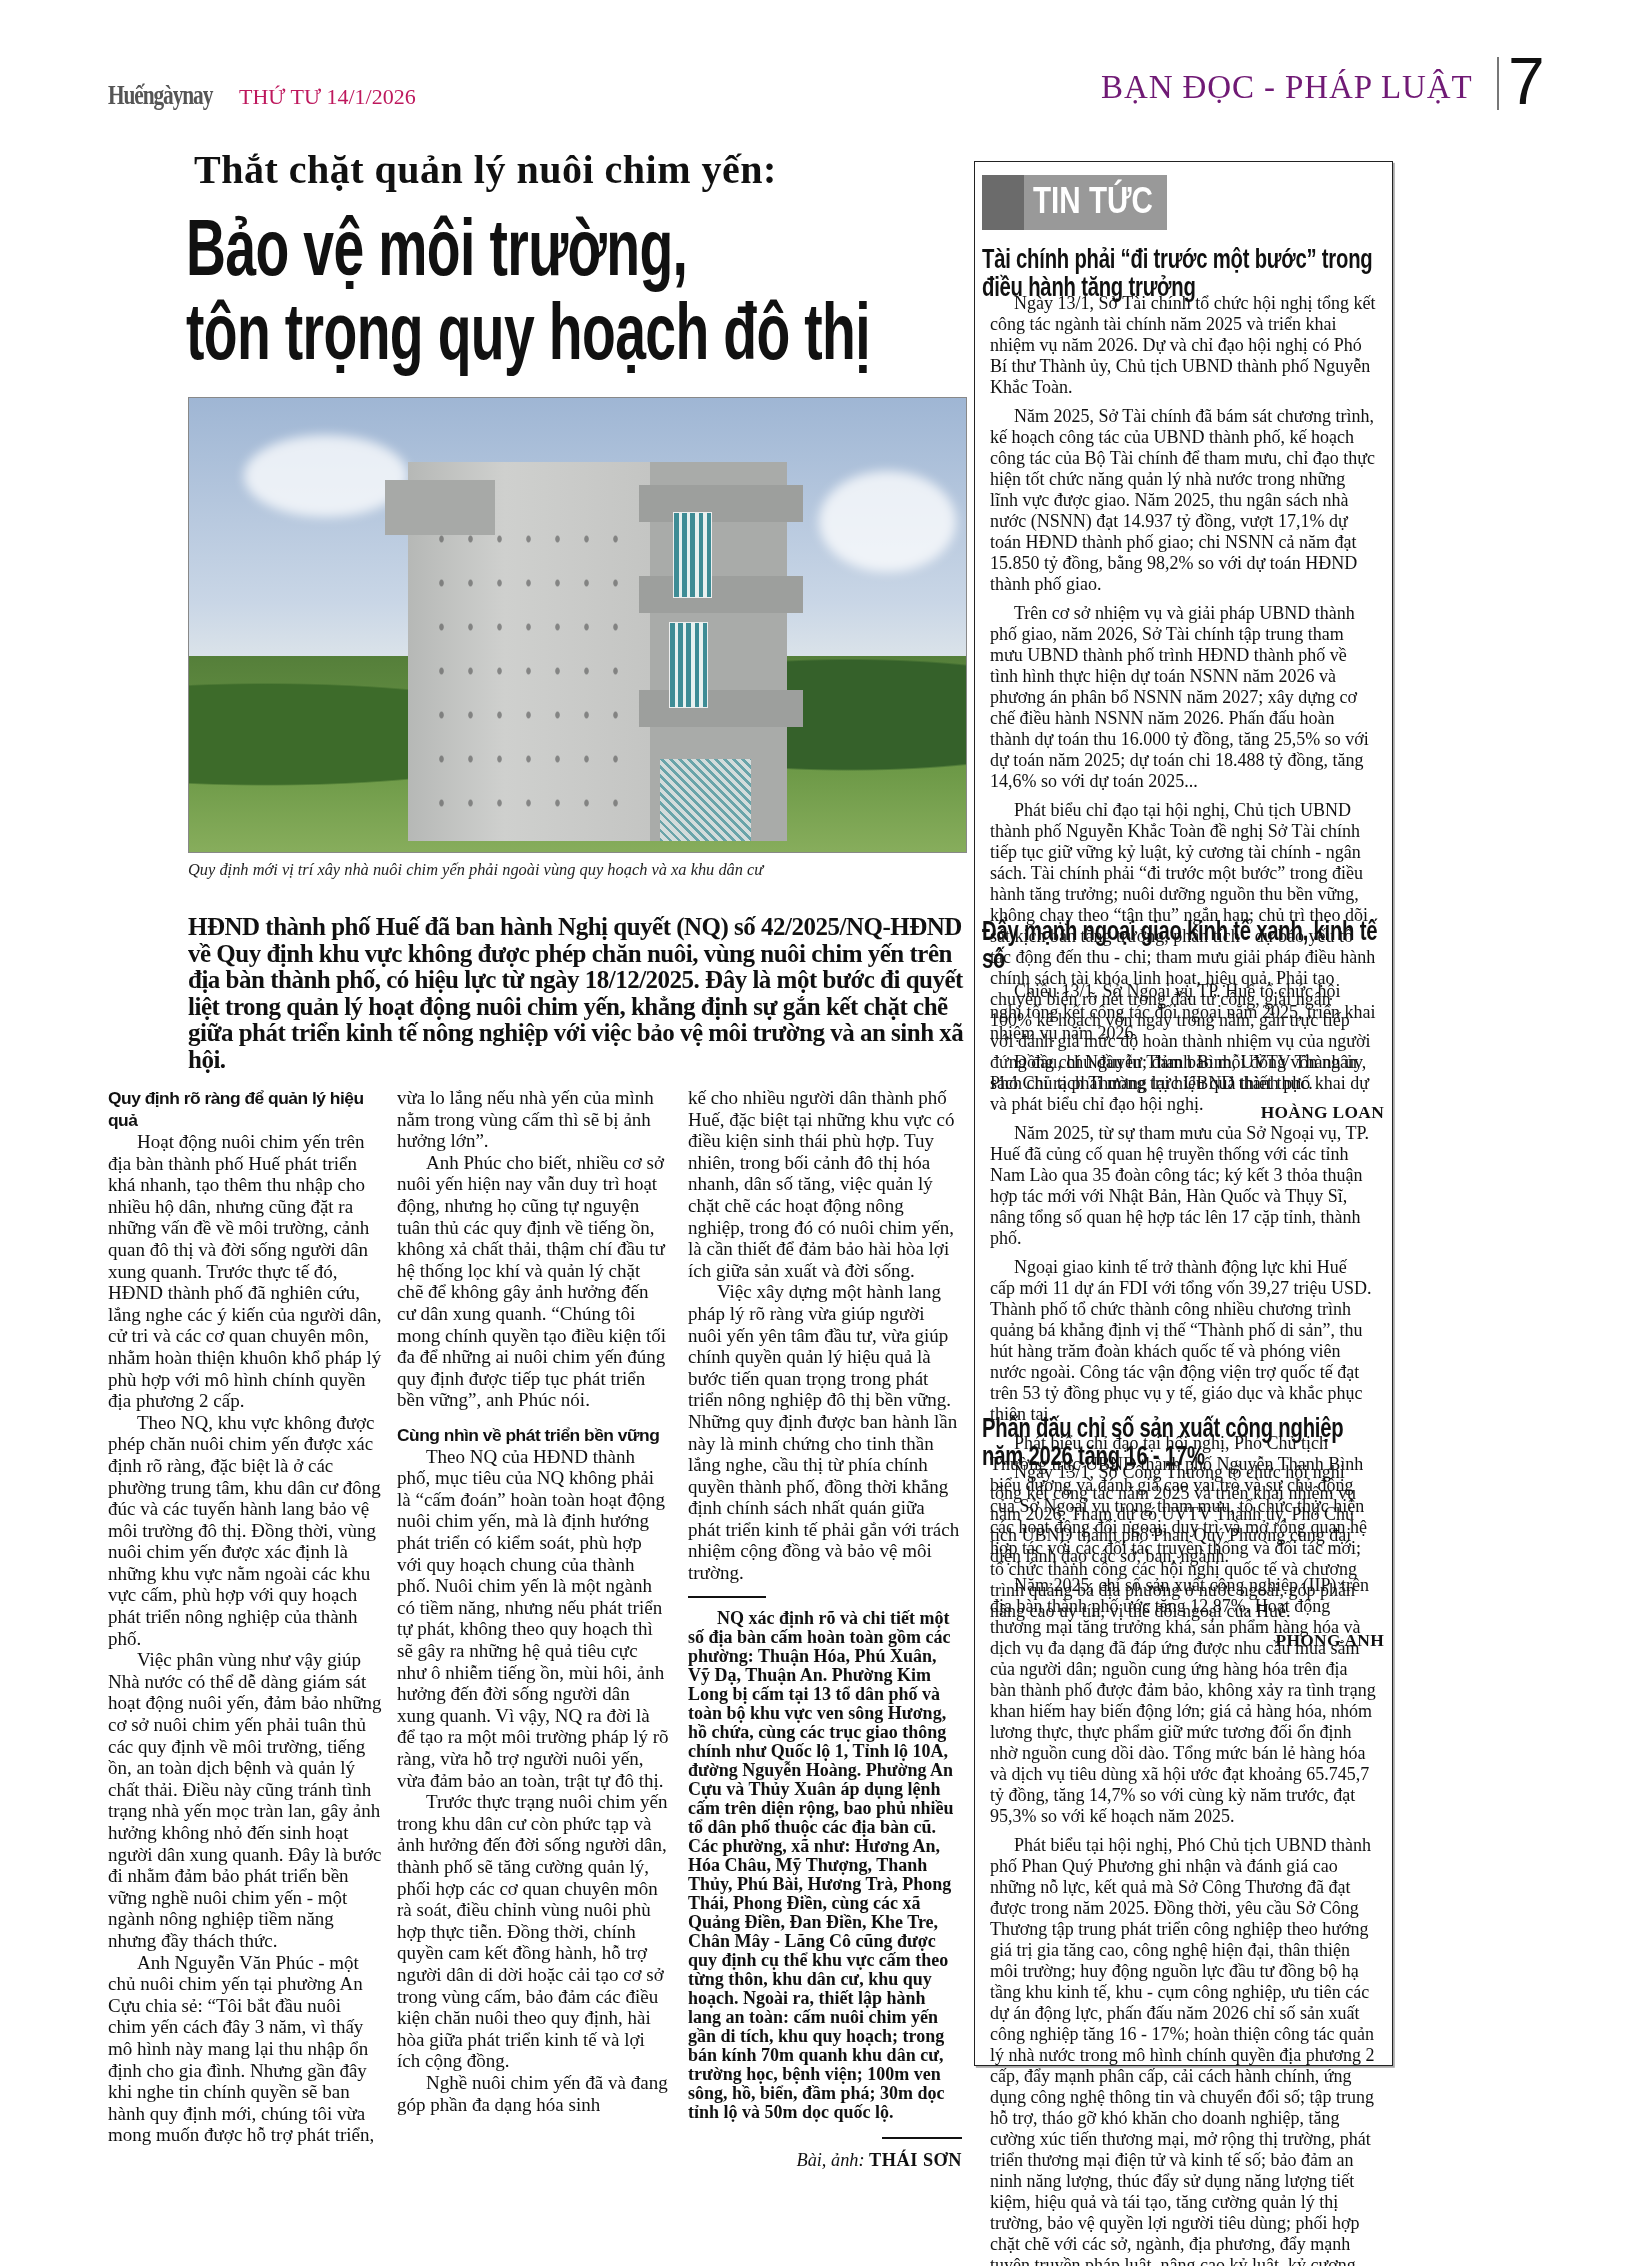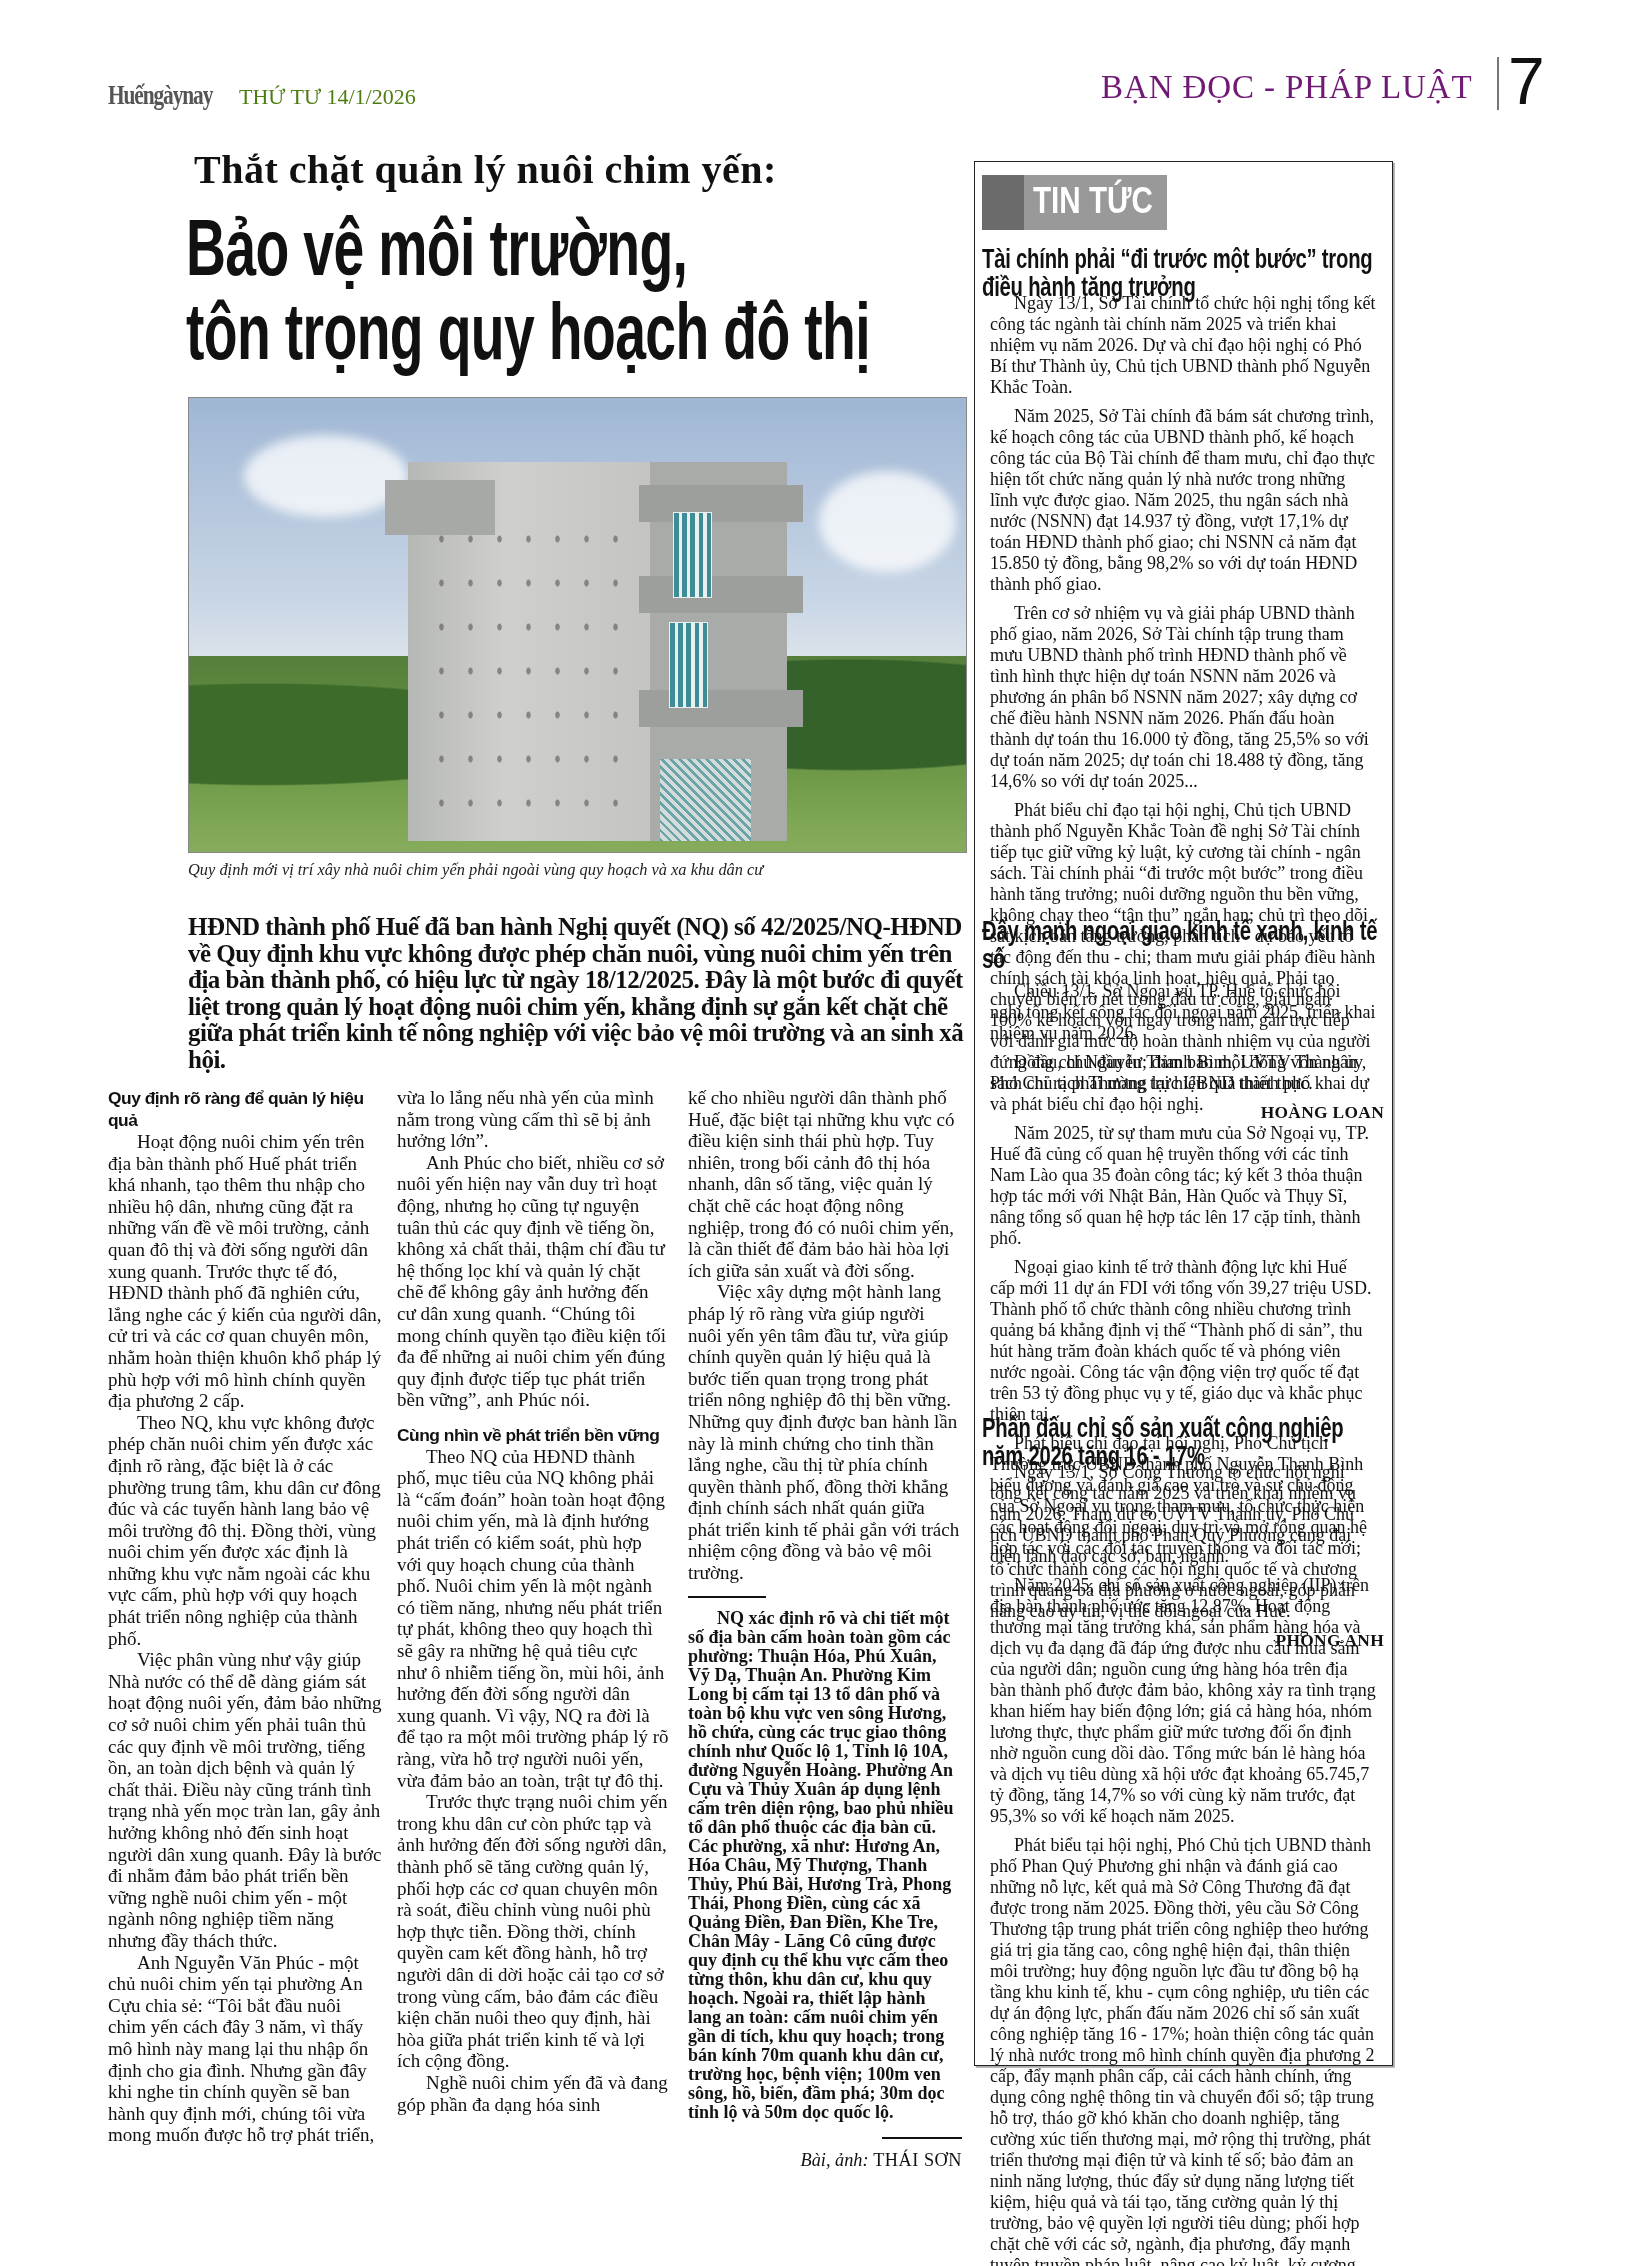--- a/index.html
+++ b/index.html
@@ -1,21 +1,21 @@
 <!DOCTYPE html>
 <html style="font-size:14.6px"><head>
 <meta charset="utf-8">
 <style>
   html, body { margin:0; padding:0; background:#ffffff; }
   body { width:1647px; height:2267px; position:relative; overflow:hidden; color:#111; font-family:"Liberation Serif", serif; }
   .abs { position:absolute; }
 
   
   .logo { left:108px; top:80px; font-family:"Liberation Serif", serif; font-size:27.4px; font-weight:bold; color:#555; letter-spacing:-1.4px; transform:scaleX(0.78); transform-origin:left top; }
-  .date { left:239px; top:84px; font-size:22px; color:#4d7c0f; }
+  .date { left:239px; top:84px; font-size:22px; color:#be185d; }
   .section { left:1101px; top:69px; font-size:33px; letter-spacing:0.9px; color:#701a75; }
   .page-sep { left:1497px; top:57px; width:1.8px; height:53px; background:#777; }
   .page-num { left:1508px; top:48px; font-family:"Liberation Sans", sans-serif; font-size:66px; color:#111; line-height:1; }
 
   
   .kicker { left:194px; top:146px; font-size:40px; font-weight:bold; letter-spacing:0.5px; }
   .h1 { left:186px; font-family:"Liberation Sans", sans-serif; font-weight:bold; font-size:79px; line-height:1; transform:scaleX(0.7); transform-origin:left top; white-space:nowrap; letter-spacing:-0.9px; }
   .h1.l1 { top:208px; }
   .h1.l2 { top:292px; }
 
@@ -42,21 +42,21 @@
   .col1 { left:108px; }
   .col2 { left:397px; }
   .col3 { left:688px; }
   .subhead { font-family:"Liberation Sans", sans-serif; font-weight:bold; font-size:17.4px; line-height:22px; margin:0; letter-spacing:-0.5px; }
   .subhead.spaced { margin-top:12.8px; }
   .rule-short { width:78px; height:1.8px; background:#111; margin:12.8px 0 11px; }
   .box-bold { font-weight:bold; font-size:18px; line-height:19px; margin:0; }
   .rule-right { width:80px; height:1.8px; background:#111; margin:14.6px 0 11px auto; }
   .byline { text-align:right; font-size:18.3px; }
   .byline .i { font-style:italic; }
-  .byline .n { font-weight:normal; letter-spacing:0.5px; }
+  .byline .n { font-weight:bold; letter-spacing:0.5px; }
 
   
   .newsbox { left:974px; top:161px; width:417px; height:1903px; border:1.8px solid #222; box-shadow:1.8px 1.8px 0 #aaa; }
   .tag { left:982px; top:175px; width:185px; height:55px; background:#999; }
   .tag-dark { left:982px; top:175px; width:42px; height:55px; background:#6b6b6b; }
   .tag-label { left:1033px; top:180px; font-family:"Liberation Sans", sans-serif; font-weight:bold; font-size:37px; color:#fff; transform:scaleX(0.8); transform-origin:left top; }
   .news { left:982px; width:402px; font-size:18px; line-height:21px; }
   .news h2 { font-family:"Liberation Sans", sans-serif; font-weight:bold; font-size:27.4px; line-height:28px; margin:0; transform:scaleX(0.74); transform-origin:left top; width:135%; letter-spacing:-0.3px; }
   .news p { margin:8px; text-indent:24px; }
   .news .author { text-align:right; font-weight:bold; font-size:17.4px; margin-top:3.7px; letter-spacing:0.3px; }

